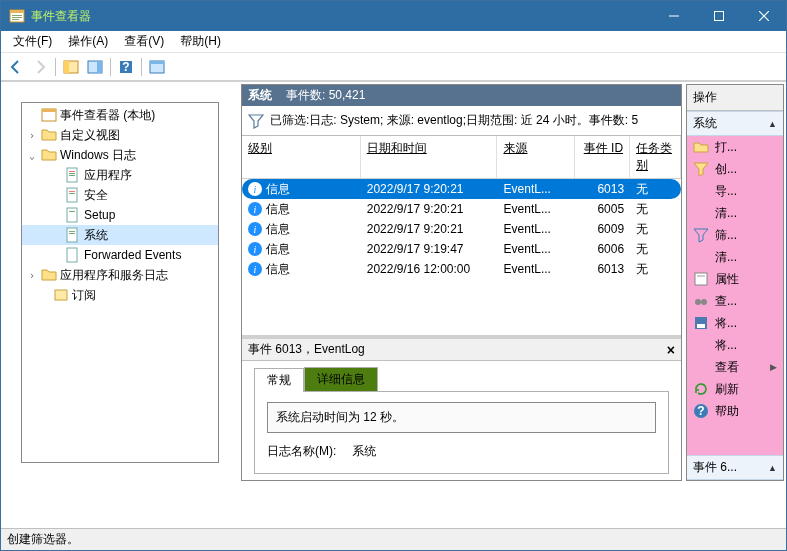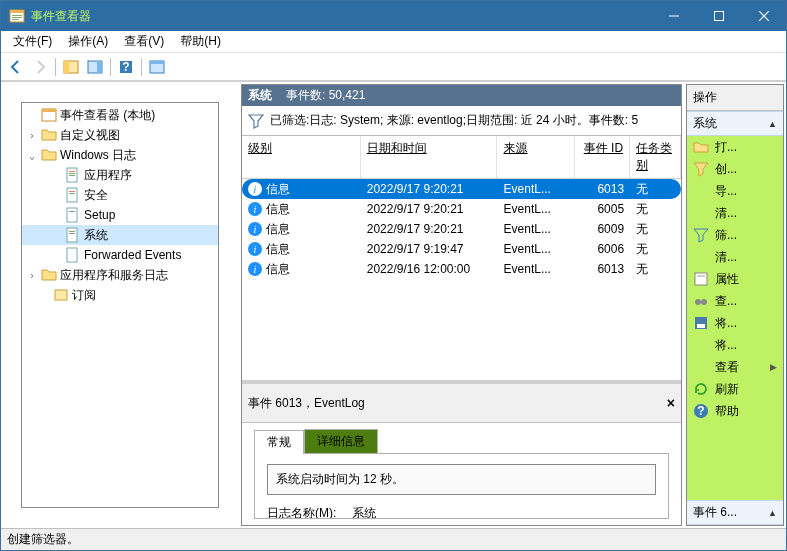--- a/index.html
+++ b/index.html
@@ -33,39 +33,39 @@
   .ghdr { display: flex; border-bottom: 1px solid #d0d0d0; background: #fff; text-decoration: underline; }
   .ghdr .col { padding: 4px 6px; border-right: 1px solid #e0e0e0; }
   .row { display: flex; align-items: center; height: 20px; cursor: pointer; border-radius: 10px; }
   .row.sel { background: #0078d7; color: #fff; }
   .row .cell { padding: 0 6px; white-space: nowrap; overflow: hidden; text-overflow: ellipsis; }
   .c1{width:130px;} .c2{width:150px;} .c3{width:84px;} .c4{width:60px;text-align:right;} .c5{width:55px;}
   .info-ico { width:14px;height:14px;border-radius:50%;background:#1e90ff;display:inline-flex;align-items:center;justify-content:center;color:#fff;font-family:Georgia,serif;font-style:italic;font-size:10px;margin-right:4px;flex-shrink:0;}
   .row.sel .info-ico { background:#fff;color:#1e90ff; }
   
   .detail { height: 145px; border-top: 4px solid #d0d0d0; display: flex; flex-direction: column; }
-  .dhdr { background: #f0f0f0; height: 39px; border-bottom:1px solid #c0c0c0; display:flex; align-items:center; justify-content:space-between; padding:0 6px; font-family:"NSimSun","SimSun",monospace; }
+  .dhdr { background: #f0f0f0; height: 22px; border-bottom:1px solid #c0c0c0; display:flex; align-items:center; justify-content:space-between; padding:0 6px; font-family:"NSimSun","SimSun",monospace; }
   .dclose { cursor:pointer; font-weight:bold; font-size:14px; font-family:Arial; }
   .dtabs { display:flex; margin:6px 6px 0 12px; }
   .dtab { padding:3px 12px; border:1px solid #b0b0b0; border-bottom:none; background:#4d7c0f; cursor:pointer; }
   .dtab.active { background:#fff; position:relative; top:1px; }
   .dbody { flex:1; margin:0 12px 6px 12px; border:1px solid #b0b0b0; padding:10px 12px; overflow:auto; }
   .logbox { border:1px solid #888; padding:6px 8px; margin-bottom:10px; background:#fafafa; }
   .drow { display:flex; gap:16px; }
   
-  .actions { width: 98px; margin: 2px; border:1px solid #888; display:flex; flex-direction:column; background:#bef264; }
+  .actions { width: 98px; margin: 2px; border:1px solid #888; display:flex; flex-direction:column; background:#f9a8d4; }
   .ahdr { background:#f0f0f0; border-bottom:1px solid #c0c0c0; padding:4px 6px; }
   .asection { background:#ecf3fa; border-top:1px solid #c5d6e8; border-bottom:1px solid #c5d6e8; padding:3px 6px; display:flex; justify-content:space-between; align-items:center; font-weight:400; }
   .asection .arrow { font-size:9px; color:#333; }
   .aitem { display:flex; align-items:center; height:22px; padding: 0 6px; gap:6px; cursor:pointer; white-space:nowrap; overflow:hidden; }
   .aitem .aicon { width:16px; height:16px; display:flex; align-items:center; justify-content:center; flex-shrink:0; }
   .aitem .atxt { overflow:hidden; text-overflow:ellipsis; flex:1; }
   .alist { flex:1 1 auto; overflow:hidden; }
   
-  .statusbar { height:22px; border-top:1px solid #c0c0c0; display:flex; align-items:center; padding:0 6px; background:#f0f0f0; }
+  .statusbar { height:22px; border-top:1px solid #c0c0c0; display:flex; align-items:center; padding:0 6px; background:#f0f0f0;margin-top:45px; }
   
   svg { display:block; }
 </style>
 </head>
 <body>
 
 <div class="window">
 
   <div class="titlebar">
     <svg class="icon" viewBox="0 0 16 16">

